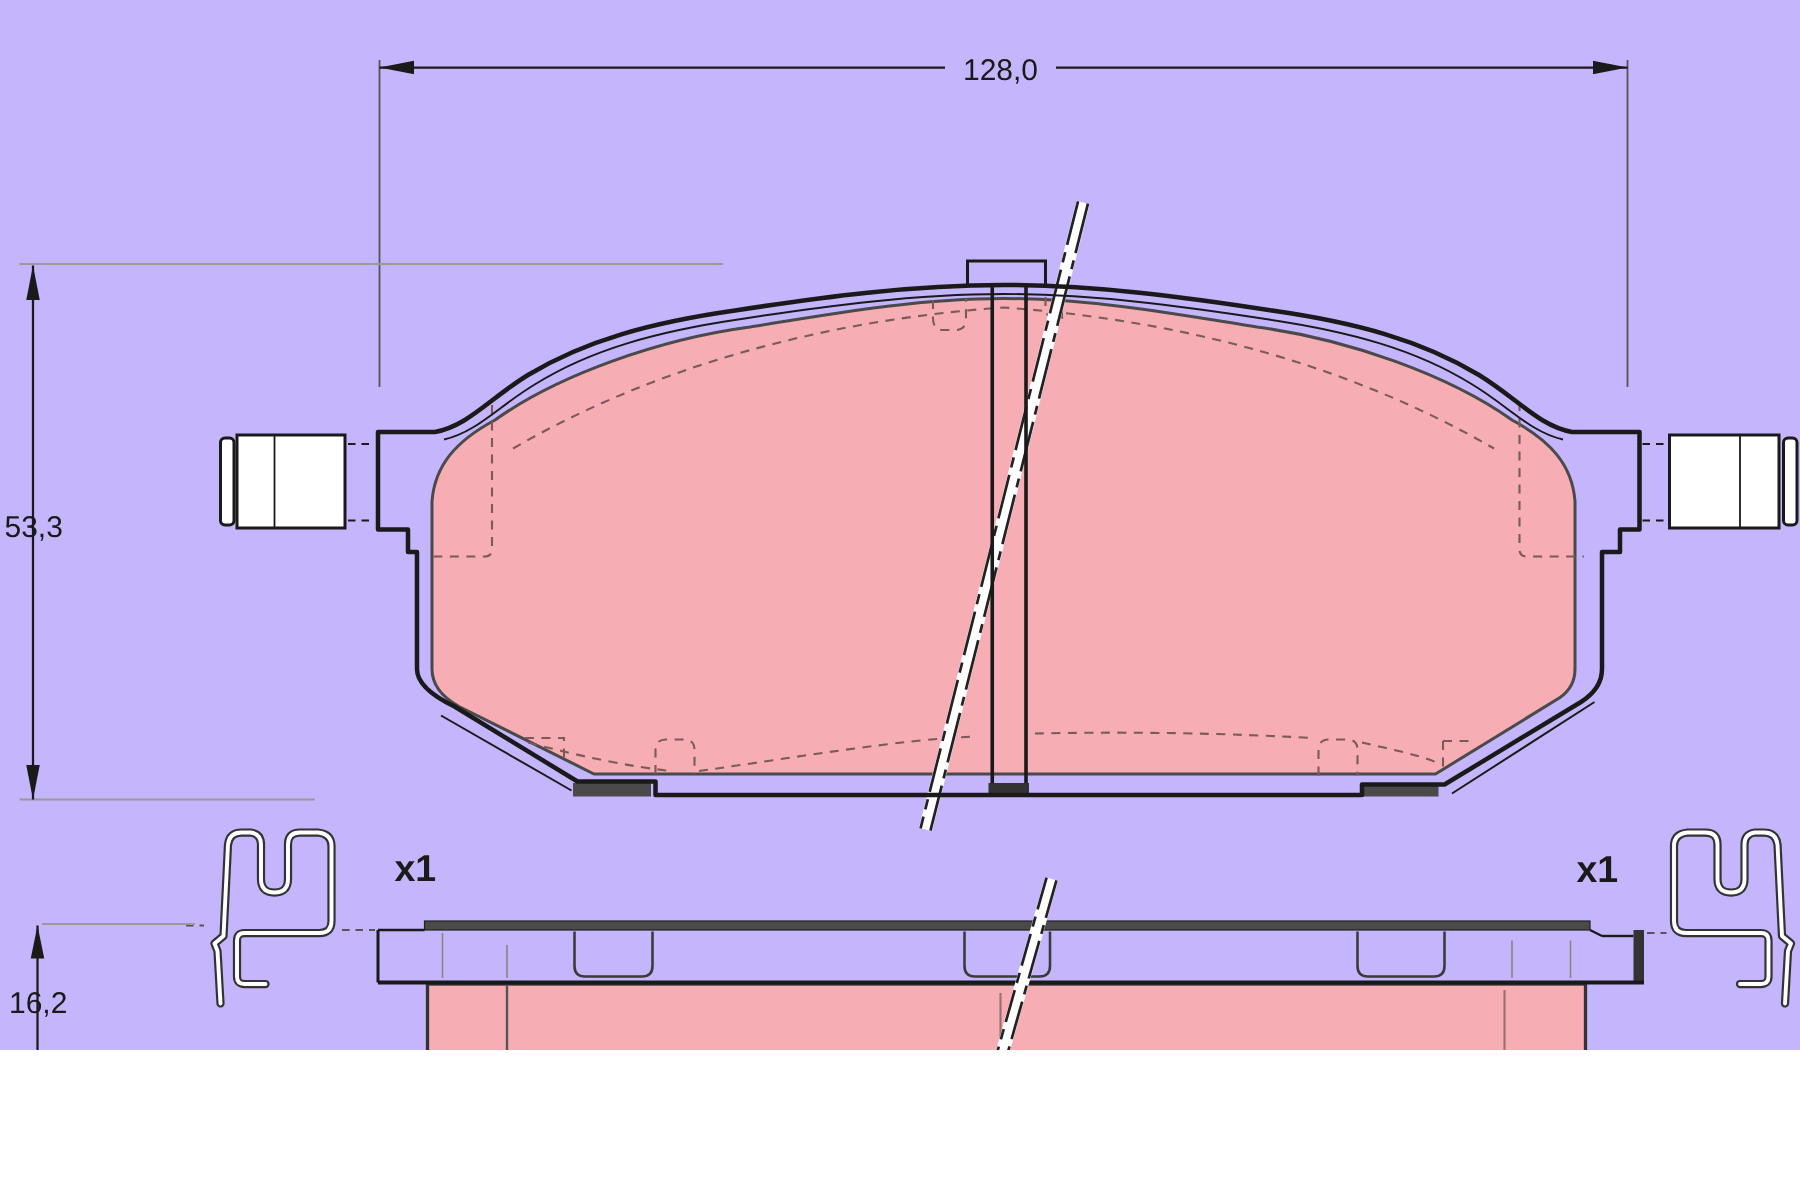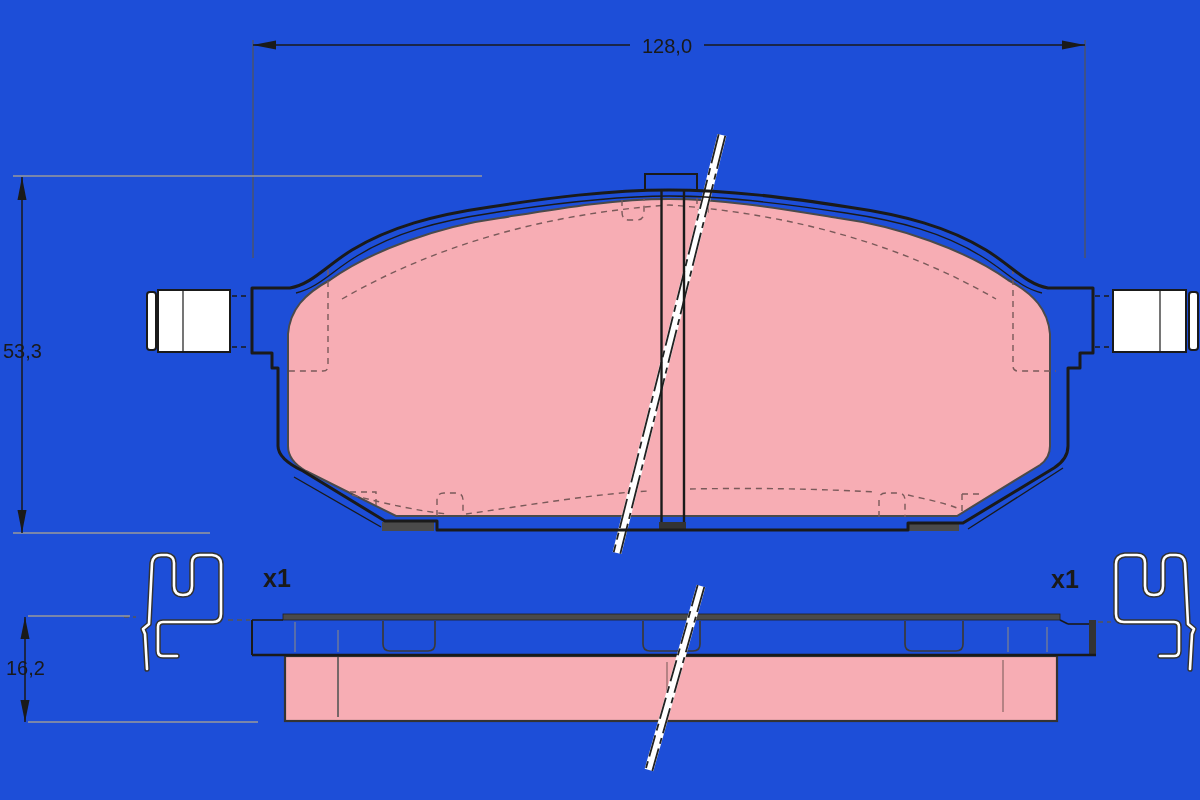--- a/index.html
+++ b/index.html
@@ -1,16 +1,16 @@
 <!DOCTYPE html>
 <html><head>
 <meta charset="utf-8">
 <style>
   html,body{margin:0;padding:0;background:#fff;}
-  #stage{position:relative;width:1200px;height:800px;background:#1d4ed8;overflow:hidden;
+  #stage{position:relative;width:1200px;height:700px;background:#c4b5fd;overflow:hidden;
          font-family:"Liberation Sans", sans-serif;}
   svg{position:absolute;left:0;top:0;}
   text{font-family:"Liberation Sans", sans-serif;fill:#1a1a1a;}
   .dim-text{font-size:20px;}
   .qty-text{font-size:25px;font-weight:bold;}
 </style>
 </head>
 <body>
 
 <div id="stage">

